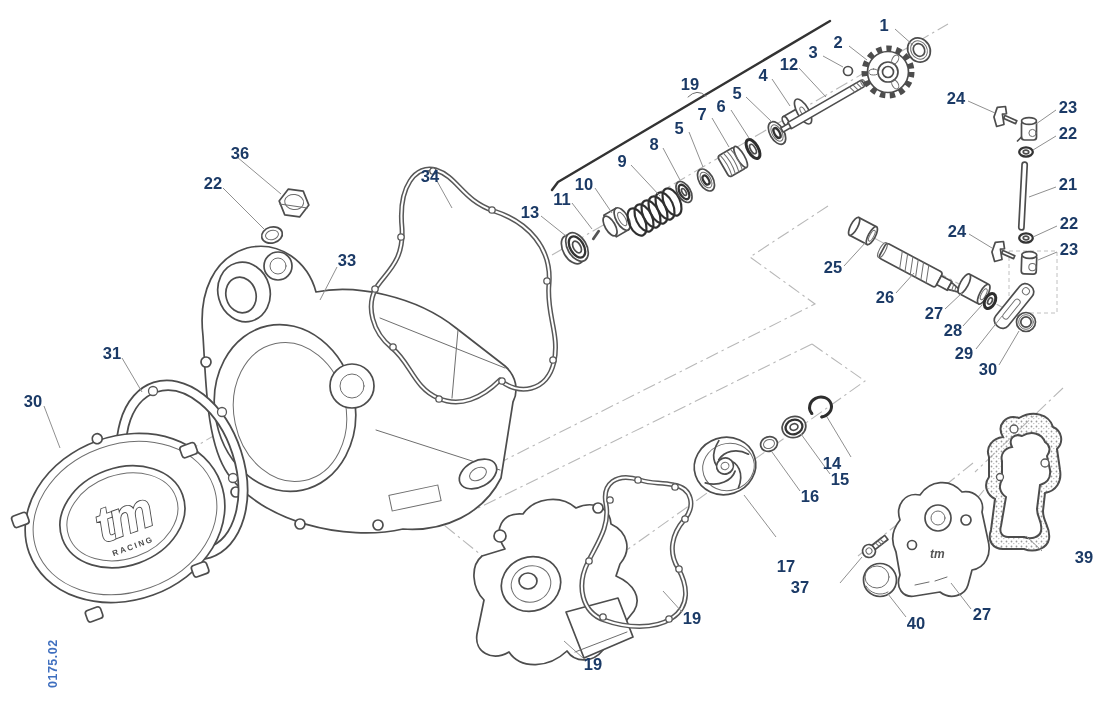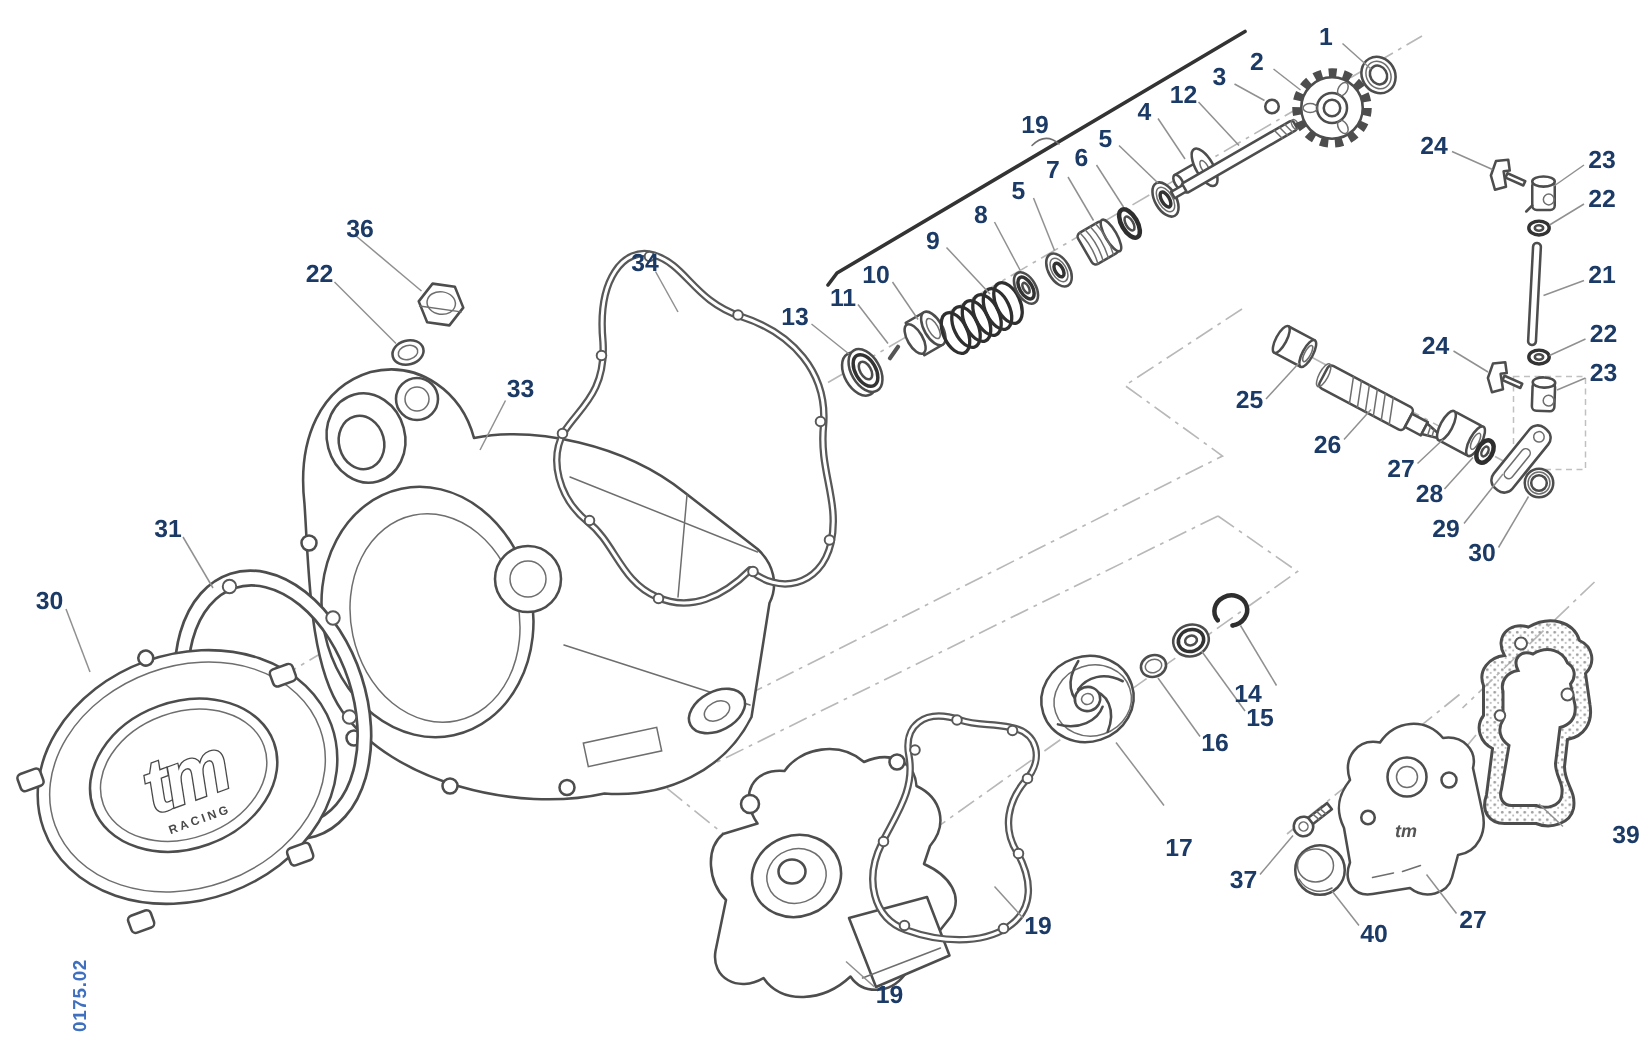--- a/index.html
+++ b/index.html
@@ -425,21 +425,21 @@
       <span class="callout" style="left: 934px; top: 313px;">27</span>
       <span class="callout" style="left: 953px; top: 330px;">28</span>
       <span class="callout" style="left: 964px; top: 353px;">29</span>
       <span class="callout" style="left: 988px; top: 369px;">30</span>
       <span class="callout" style="left: 832px; top: 463px;">14</span>
       <span class="callout" style="left: 840px; top: 479px;">15</span>
       <span class="callout" style="left: 810px; top: 496px;">16</span>
       <span class="callout" style="left: 786px; top: 566px;">17</span>
       <span class="callout" style="left: 692px; top: 618px;">19</span>
       <span class="callout" style="left: 593px; top: 664px;">19</span>
-      <span class="callout" style="left: 829px; top: 587px;">37</span>
+      <span class="callout" style="left: 800px; top: 587px;">37</span>
       <span class="callout" style="left: 916px; top: 623px;">40</span>
       <span class="callout" style="left: 982px; top: 614px;">27</span>
       <span class="callout" style="left: 1052px; top: 557px; margin-left: 32px;">39</span>
     </div>
 
 <div class="doc-code">0175.02</div>
 
 </div>
 
 </body></html>

